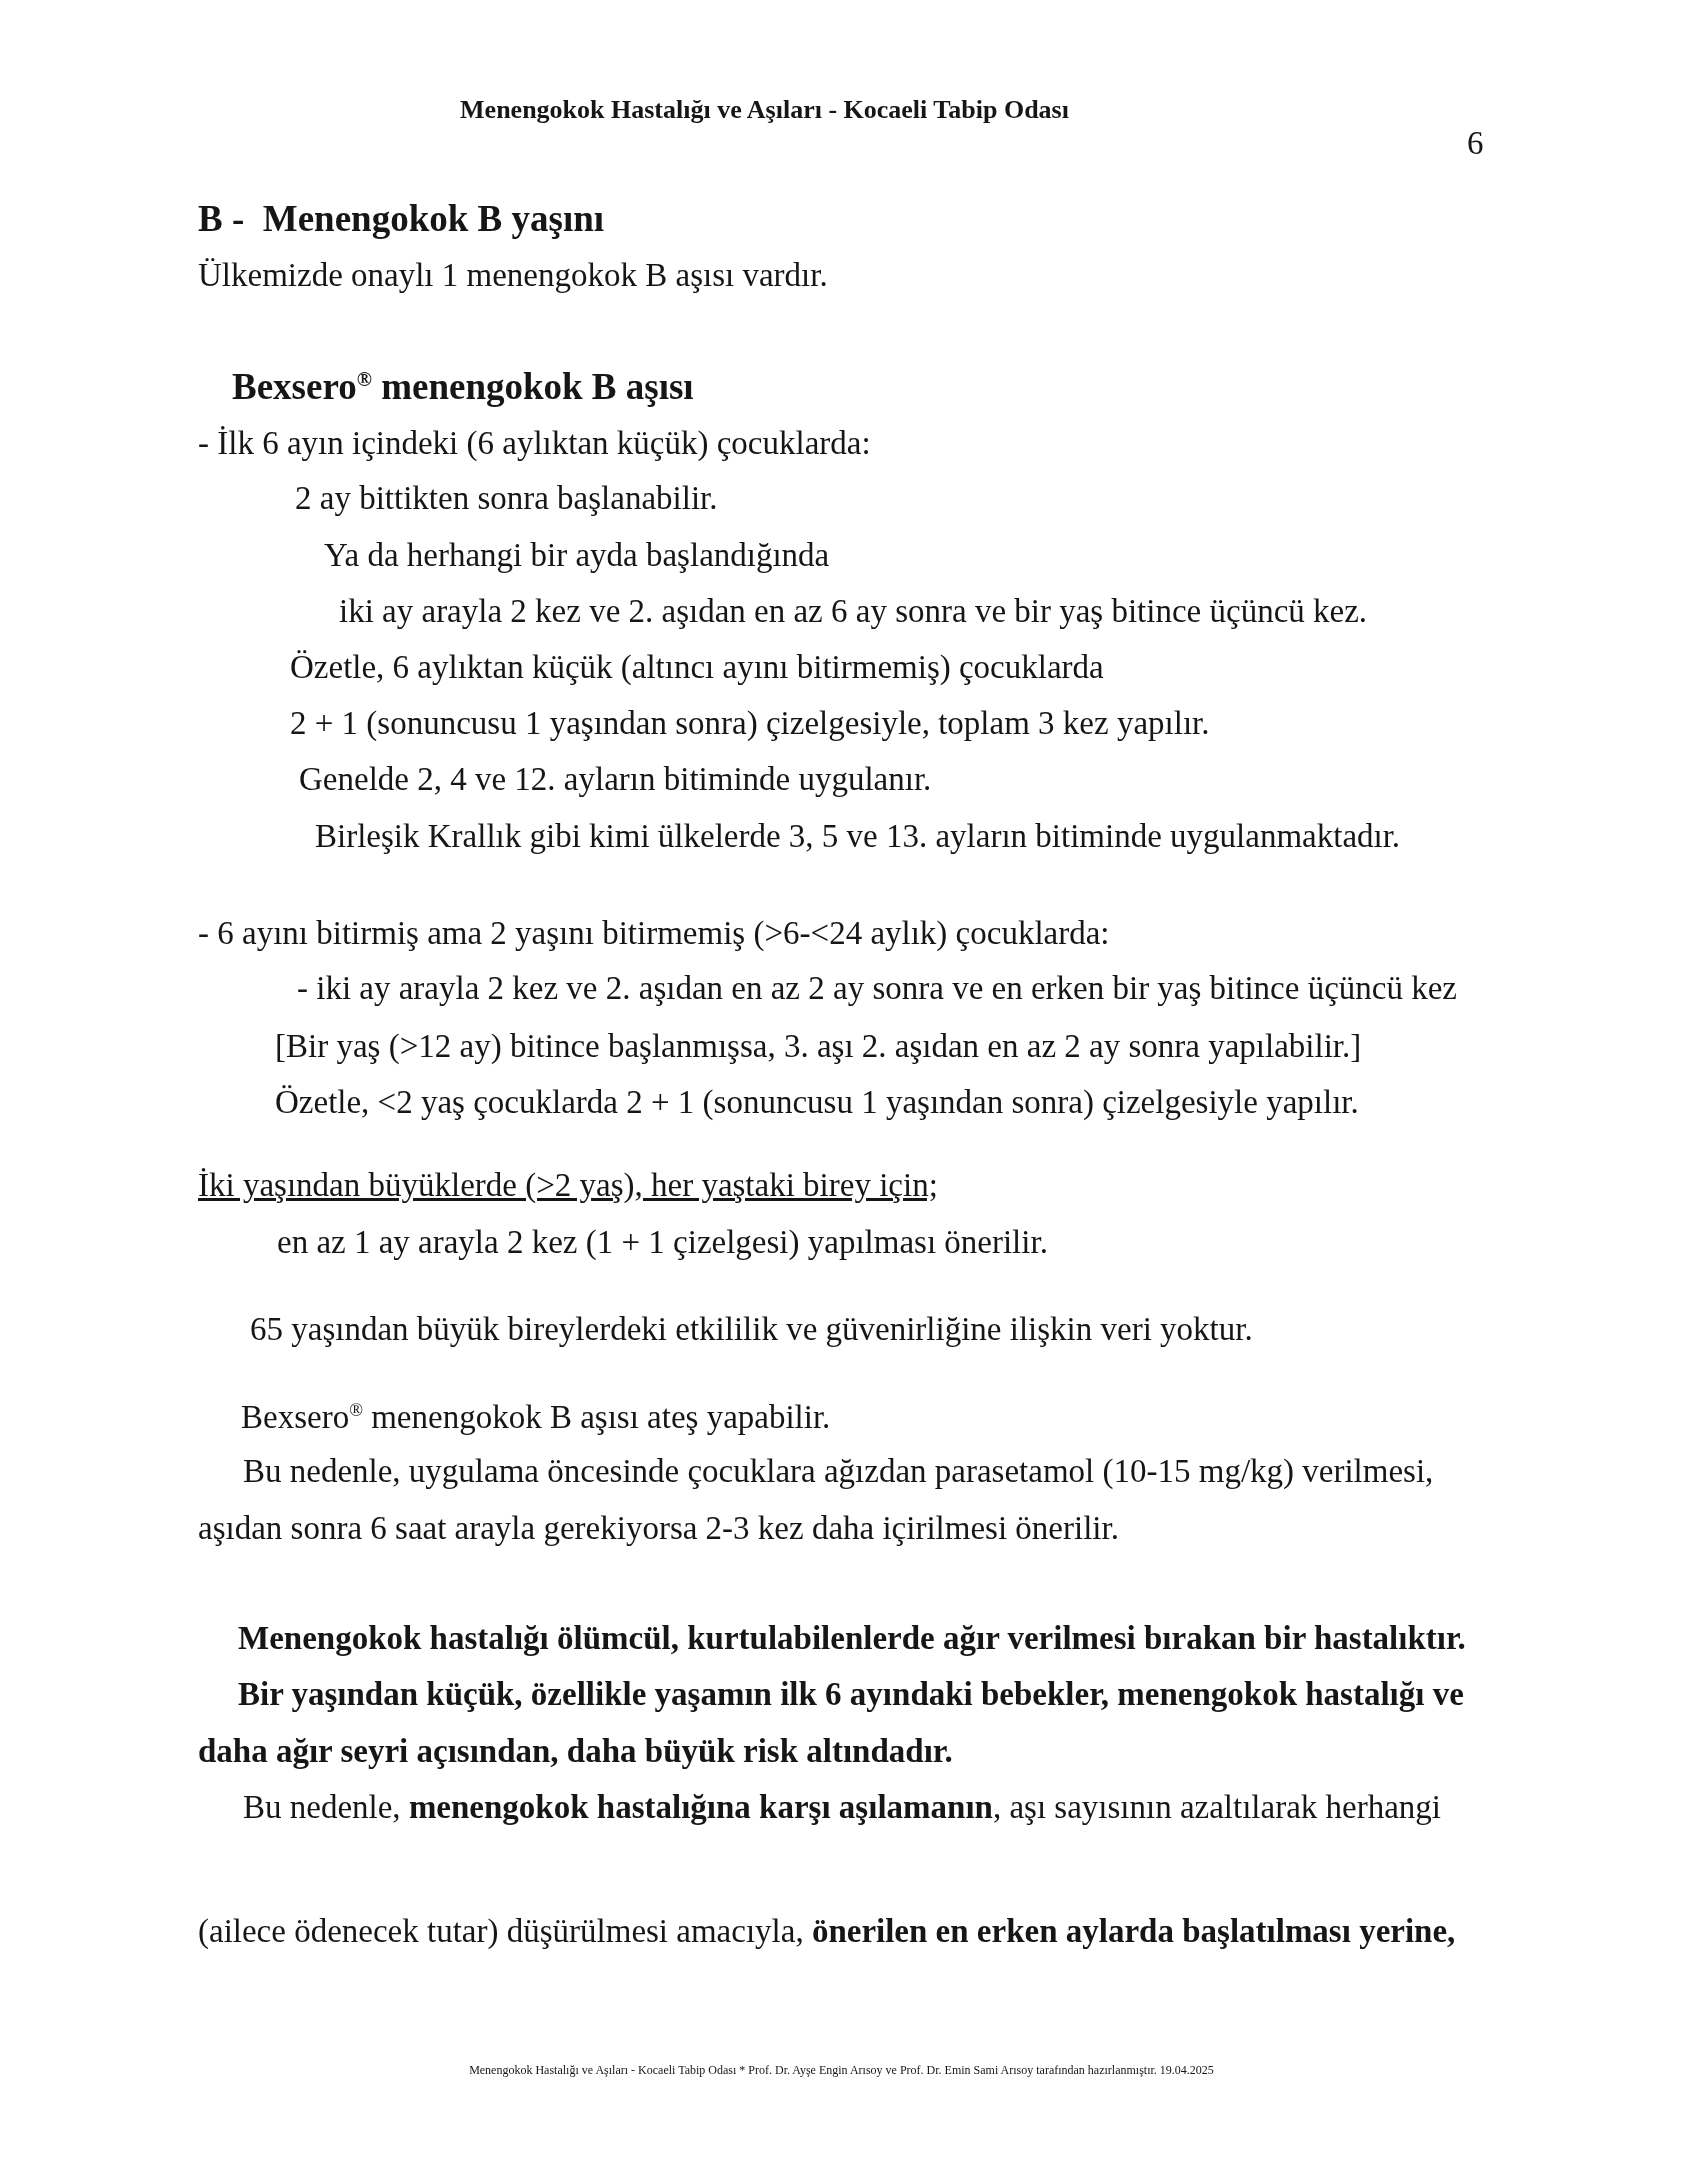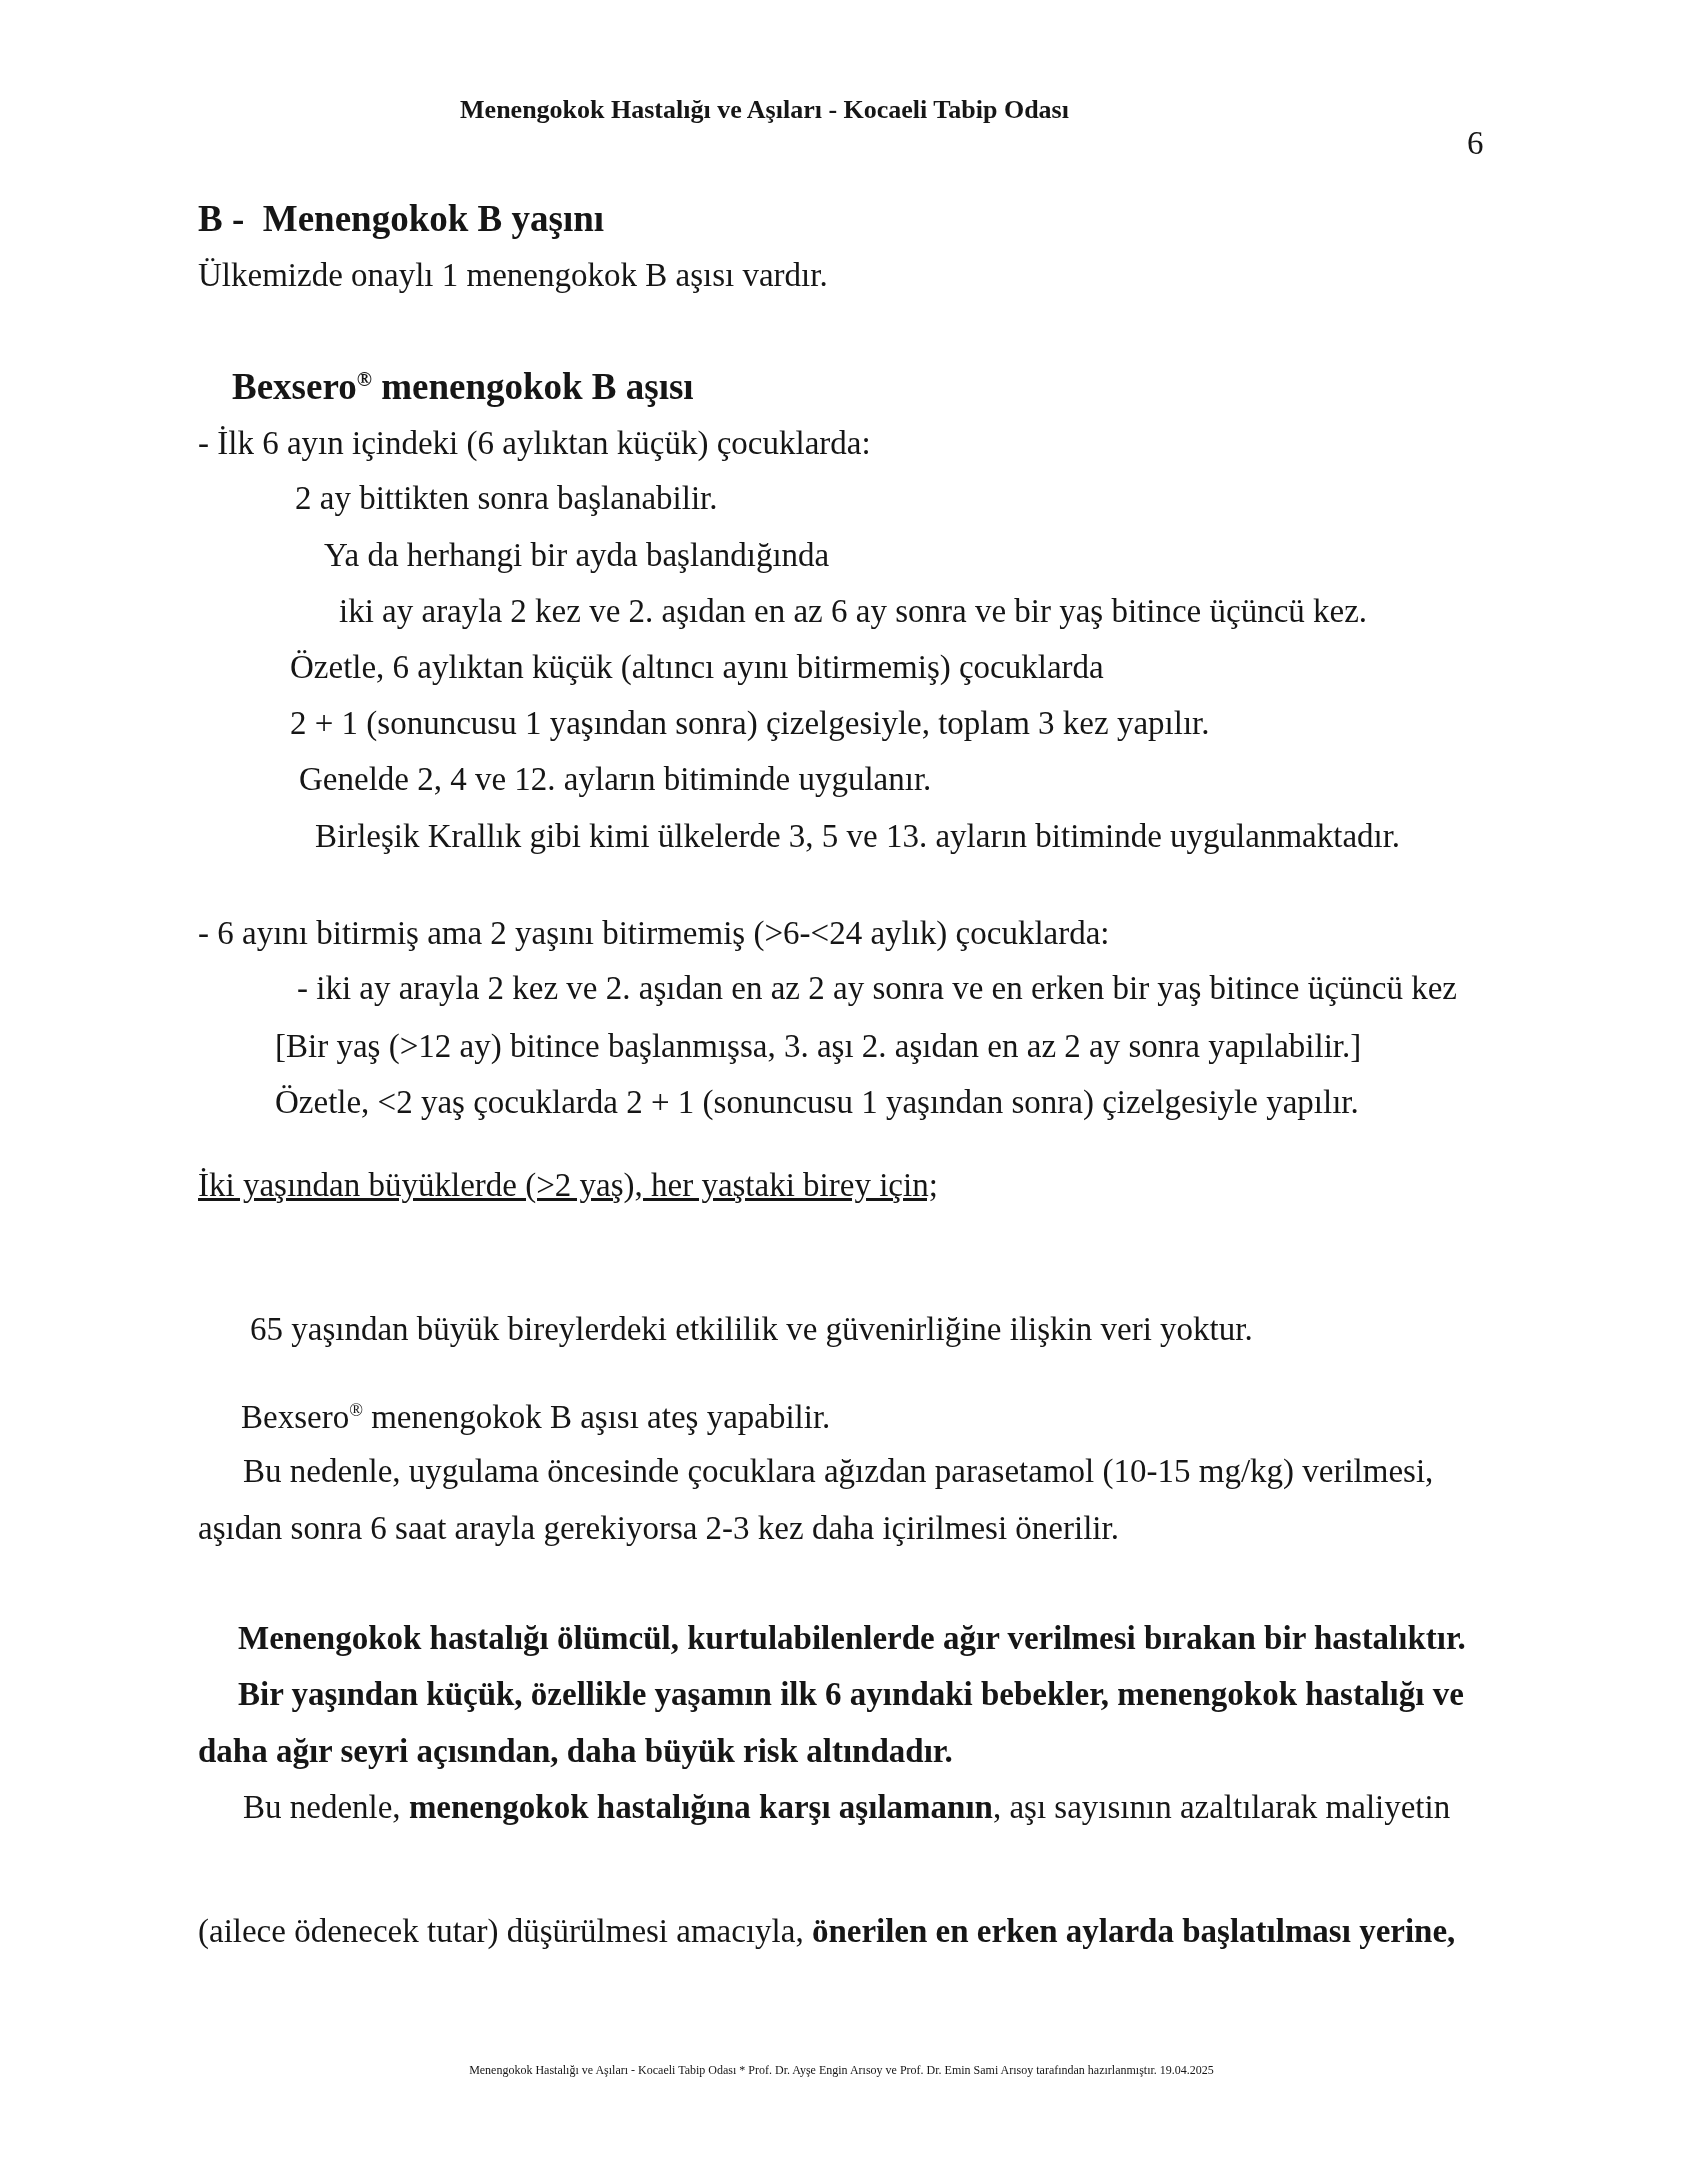--- a/index.html
+++ b/index.html
@@ -70,30 +70,31 @@
   <div class="ln" style="left:290px;top:696px;">2 + 1 (sonuncusu 1 yaşından sonra) çizelgesiyle, toplam 3 kez yapılır.</div>
   <div class="ln" style="left:299px;top:752px;">Genelde 2, 4 ve 12. ayların bitiminde uygulanır.</div>
   <div class="ln" style="left:315px;top:809px;">Birleşik Krallık gibi kimi ülkelerde 3, 5 ve 13. ayların bitiminde uygulanmaktadır.</div>
 
   <div class="ln" style="left:198px;top:906px;">- 6 ayını bitirmiş ama 2 yaşını bitirmemiş (&gt;6-&lt;24 aylık) çocuklarda:</div>
   <div class="ln" style="left:297px;top:961px;">- iki ay arayla 2 kez ve 2. aşıdan en az 2 ay sonra ve en erken bir yaş bitince üçüncü kez</div>
   <div class="ln" style="left:275px;top:1019px;">[Bir yaş (&gt;12 ay) bitince başlanmışsa, 3. aşı 2. aşıdan en az 2 ay sonra yapılabilir.]</div>
   <div class="ln" style="left:275px;top:1075px;">Özetle, &lt;2 yaş çocuklarda 2 + 1 (sonuncusu 1 yaşından sonra) çizelgesiyle yapılır.</div>
 
   <div class="ln" style="left:198px;top:1158px;text-decoration:underline;">İki yaşından büyüklerde (&gt;2 yaş), her yaştaki birey için;</div>
+  <div class="ln" style="left:277px;top:1215px;">en az 1 ay arayla 2 kez (1 + 1 çizelgesi) yapılması önerilir.</div>
 
   <div class="ln" style="left:250px;top:1302px;">65 yaşından büyük bireylerdeki etkililik ve güvenirliğine ilişkin veri yoktur.</div>
 
   <div class="ln" style="left:241px;top:1390px;"><span>Bexsero</span><sup class="reg">®</sup><span> menengokok B aşısı ateş yapabilir.</span></div>
   <div class="ln" style="left:243px;top:1444px;">Bu nedenle, uygulama öncesinde çocuklara ağızdan parasetamol (10-15 mg/kg) verilmesi,</div>
   <div class="ln" style="left:198px;top:1501px;">aşıdan sonra 6 saat arayla gerekiyorsa 2-3 kez daha içirilmesi önerilir.</div>
 
   <div class="ln b" style="left:238px;top:1611px;">Menengokok hastalığı ölümcül, kurtulabilenlerde ağır verilmesi bırakan bir hastalıktır.</div>
   <div class="ln b" style="left:238px;top:1667px;">Bir yaşından küçük, özellikle yaşamın ilk 6 ayındaki bebekler, menengokok hastalığı ve</div>
   <div class="ln b" style="left:198px;top:1724px;">daha ağır seyri açısından, daha büyük risk altındadır.</div>
 
-  <div class="ln" style="left:243px;top:1780px;"><span>Bu nedenle, </span><span class="b">menengokok hastalığına karşı aşılamanın</span><span>, aşı sayısının azaltılarak maliyetin</span></div>
+  <div class="ln" style="left:243px;top:1780px;"><span>Bu nedenle, </span><span class="b">menengokok hastalığına karşı aşılamanın</span><span>, aşı sayısının azaltılarak herhangi</span></div>
   <div class="ln" style="left:198px;top:1904px;"><span>(ailece ödenecek tutar) düşürülmesi amacıyla, </span><span class="b">önerilen en erken aylarda başlatılması yerine,</span></div>
 
   <div class="ftr">Menengokok Hastalığı ve Aşıları - Kocaeli Tabip Odası * Prof. Dr. Ayşe Engin Arısoy ve Prof. Dr. Emin Sami Arısoy tarafından hazırlanmıştır. 19.04.2025</div>
 
 </div>
 
 
 </body></html>

